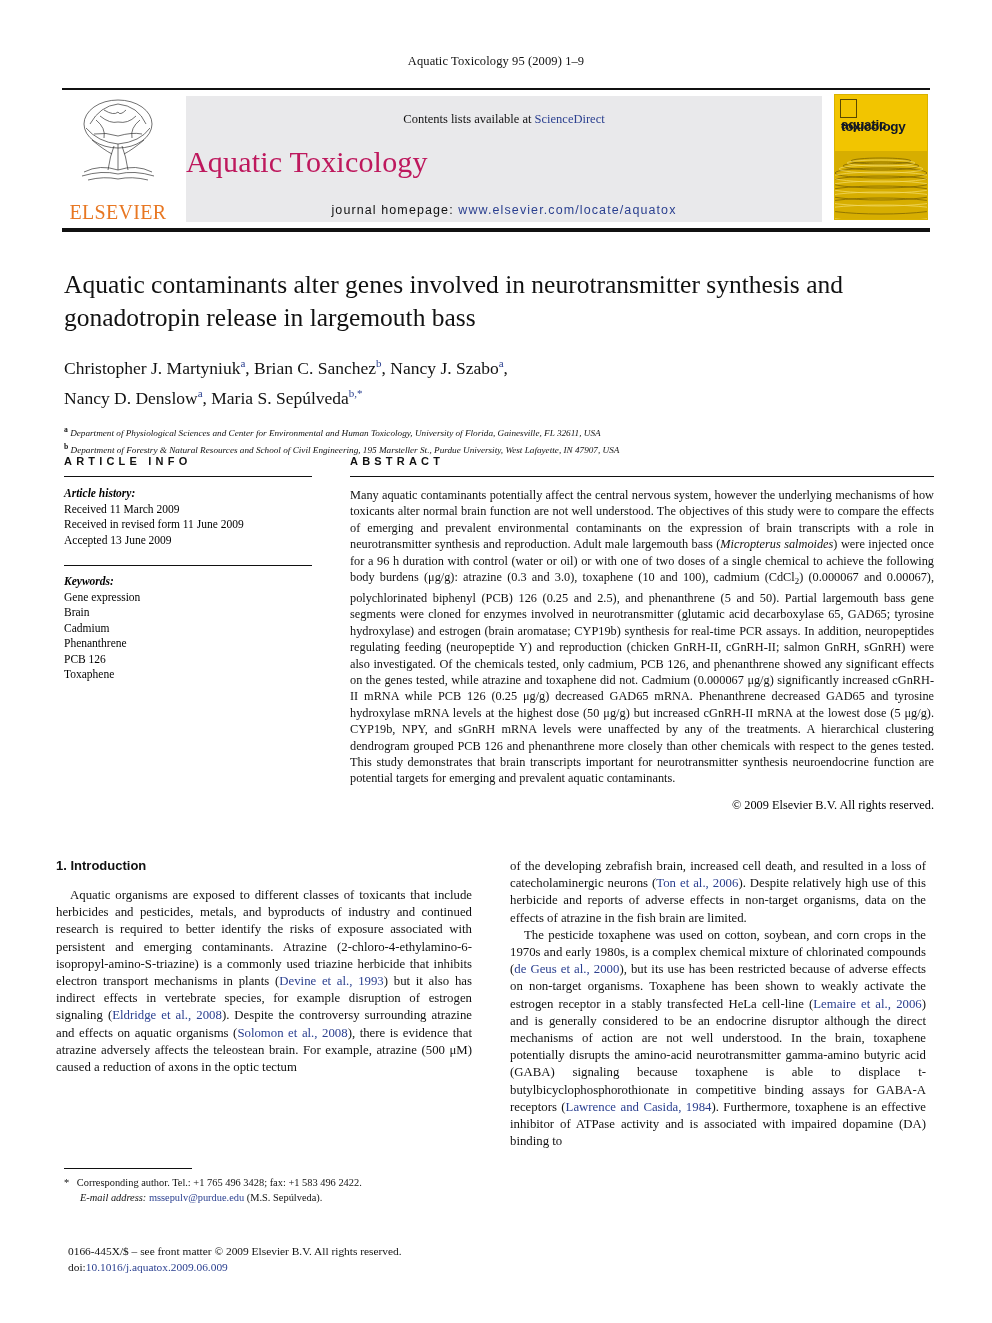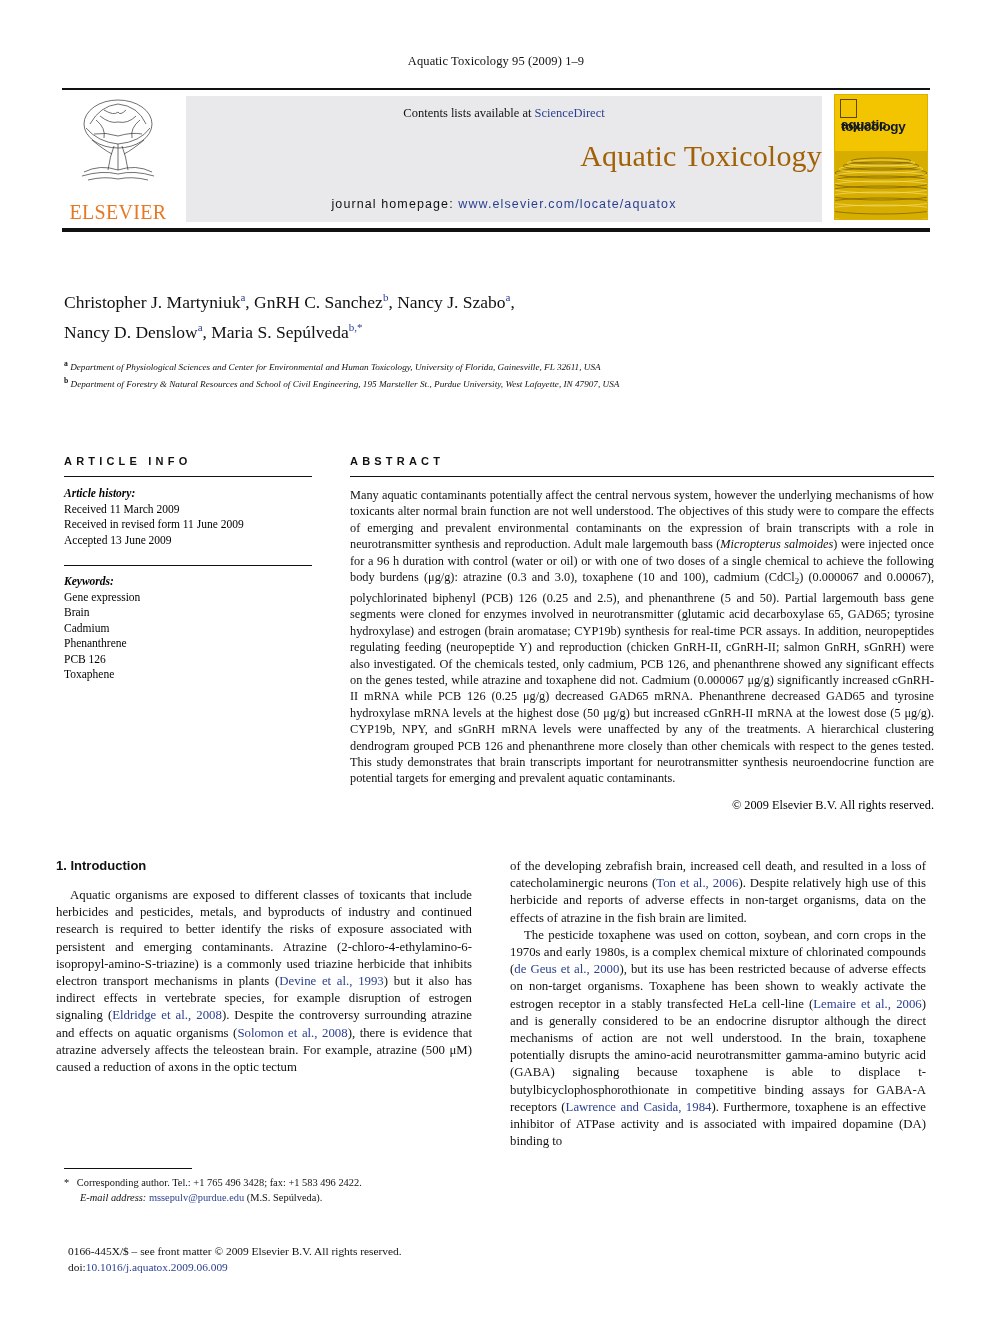--- a/index.html
+++ b/index.html
@@ -72,30 +72,30 @@
   }
   .center-band {
     flex: 1 1 auto;
     background: #e9e9eb;
     margin: 6px 6px 6px 12px;
     position: relative;
   }
   .contents-line {
     text-align: center;
     font-size: 12.5px;
-    padding-top: 10px;
+    padding-top: 16px;
     color: #111;
   }
   .contents-line .sd { color: #2a3f8f; }
   .journal-name {
-    text-align: right;
+    text-align: left;
     font-size: 30px;
     margin-top: 18px;
     letter-spacing: 0.2px;
-    color: #a16207;
+    color: #be185d;
   }
   .homepage-line {
     text-align: center;
     font-size: 12.5px;
     margin-top: 24px;
     letter-spacing: 1.1px;
     color: #111;
     font-family: "Liberation Sans", sans-serif;
   }
   .homepage-line .url { color: #2a3f8f; }
@@ -314,23 +314,24 @@
               <ellipse cx="46" cy="62" rx="68" ry="8"></ellipse>
             </g>
           </svg>
         </div>
       </div>
 
     </div>
   </div>
 
   <div class="title-block">
+    <h1 class="article-title">Aquatic contaminants alter genes involved in neurotransmitter synthesis and gonadotropin release in largemouth bass</h1>
     <div class="authors">
       <span>Christopher J. Martyniuk</span><sup>a</sup>,
-      <span>GnRH C. Sanchez</span><sup>b</sup>,
+      <span>Brian C. Sanchez</span><sup>b</sup>,
       <span>Nancy J. Szabo</span><sup>a</sup>,<br>
       <span>Nancy D. Denslow</span><sup>a</sup>,
       <span>Maria S. Sepúlveda</span><sup>b,*</sup>
     </div>
     <div class="affils">
       <div><sup>a</sup> <span>Department of Physiological Sciences and Center for Environmental and Human Toxicology, University of Florida, Gainesville, FL 32611, USA</span></div>
       <div><sup>b</sup> <span>Department of Forestry &amp; Natural Resources and School of Civil Engineering, 195 Marsteller St., Purdue University, West Lafayette, IN 47907, USA</span></div>
     </div>
   </div>
 

